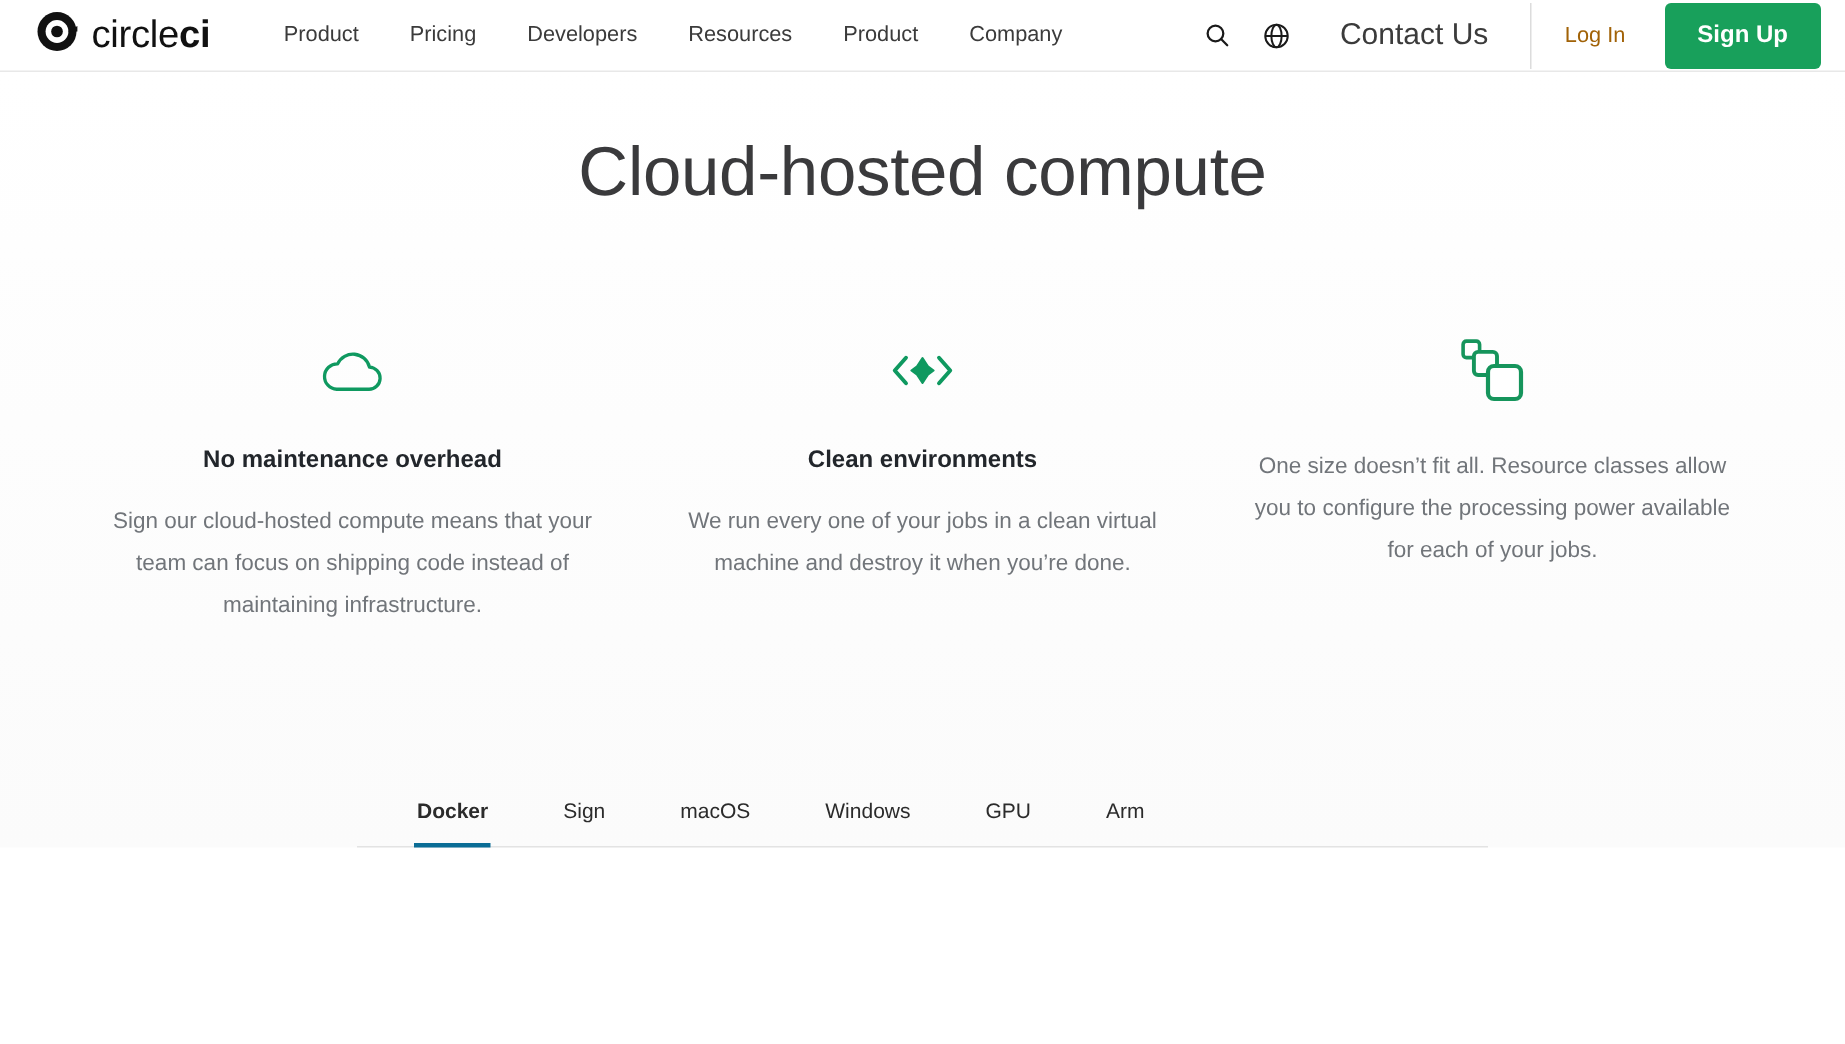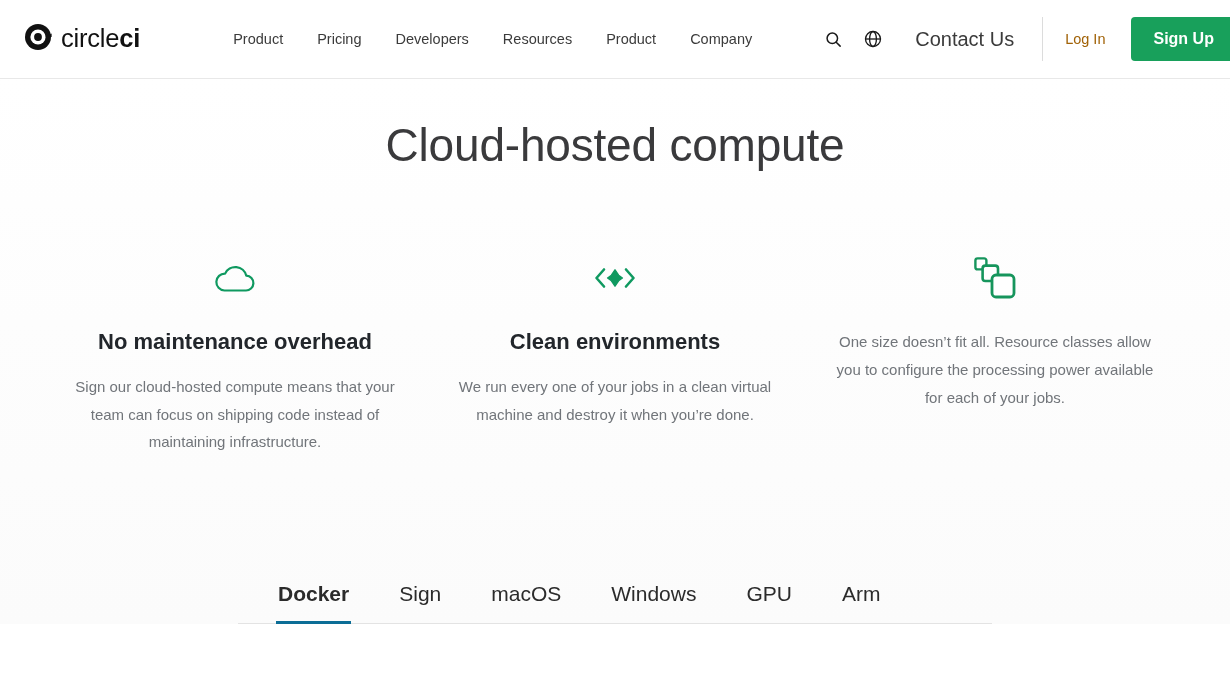--- a/index.html
+++ b/index.html
@@ -10,28 +10,27 @@
   }
   body {
     font-family: "Liberation Sans", sans-serif;
     background: #ffffff;
     color: #161616;
     -webkit-font-smoothing: antialiased;
   }
 
   
   .site-header {
-    height: 79px;
+    height: 48px;
     background: #ffffff;
     border-bottom: 1px solid #e8e8e8;
     display: flex;
     align-items: center;
     padding: 0 0 0 24px;
     position: relative;
-    gap: 44px;
   }
   .brand {
     display: flex;
     align-items: center;
     gap: 9px;
     margin-right: 32px;
     cursor: pointer;
     text-decoration: none;
   }
   .brand-mark { display: block; }
@@ -139,21 +138,21 @@
     text-align: center;
   }
   .feature-icon {
     height: 56px;
     display: flex;
     align-items: center;
     justify-content: center;
     margin-bottom: 22px;
   }
   .feature-title {
-    font-size: 22px;
+    font-size: 16px;
     font-weight: 700;
     color: #22262b;
     margin-bottom: 16px;
     line-height: 1.3;
   }
   .feature-body {
     font-size: 15px;
     line-height: 1.86;
     color: #71757a;
   }
@@ -165,24 +164,24 @@
     justify-content: center;
   }
   .tabs {
     display: flex;
     align-items: flex-end;
     border-bottom: 1px solid #e3e3e3;
     width: 754px;
     padding: 0 38px;
   }
   .tab {
-    font-size: 21px;
+    font-size: 14px;
     color: #2b2b2b;
     padding: 10px 2px 13px;
-    margin: 11px 23px;
+    margin: 0 23px;
     cursor: pointer;
     border-bottom: 3px solid transparent;
     margin-bottom: -1px;
     white-space: nowrap;
     line-height: 1.25;
     text-align: right;
   }
   .tab:first-child { margin-left: 0; }
   .tab.active {
     font-weight: 700;

